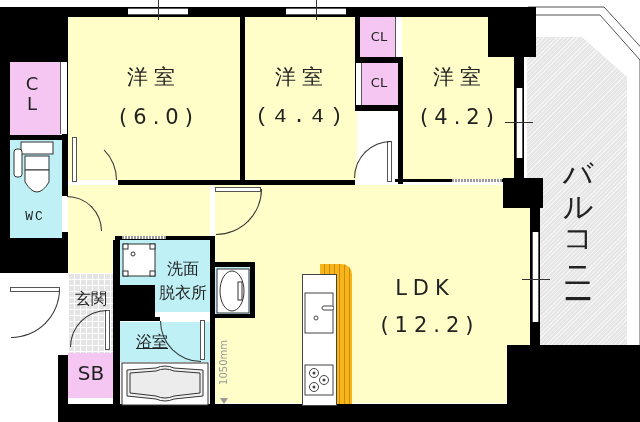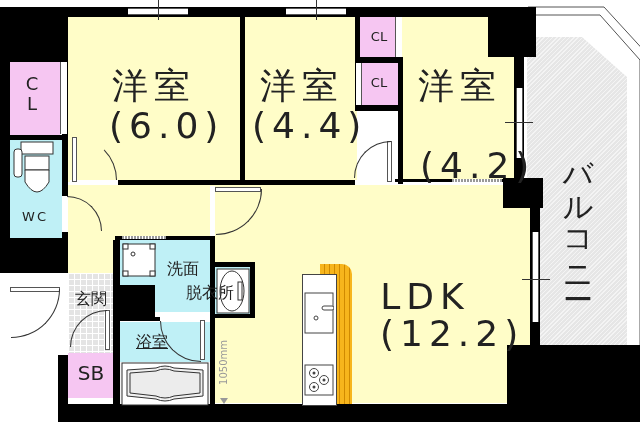--- a/index.html
+++ b/index.html
@@ -6,21 +6,21 @@
   body { width:640px; height:422px; position:relative; overflow:hidden; font-family:"DejaVu Sans", sans-serif; }
   .abs { position:absolute; }
   .wall { position:absolute; background:#000; }
   .room { position:absolute; }
   .yellow { background:#fffdc8; }
   .cyan { background:#bff0f6; }
   .pink { background:#f6c6f2; }
   .gray { background:#e6e6e6; background-image:repeating-linear-gradient(135deg, rgba(255,255,255,.55) 0 1px, transparent 1px 3px); }
   .tile { background-color:#e4e4e4; background-image:linear-gradient(#ffffff 1px, transparent 1px), linear-gradient(90deg,#ffffff 1px, transparent 1px); background-size:6px 6px; }
   .label { position:absolute; color:#222; text-align:center; line-height:1.15; white-space:nowrap; }
-  .big { font-size:36px; letter-spacing:6px;text-align:center; }
+  .big { font-size:21px; letter-spacing:6px;text-align:center; }
   .mid { font-size:16px; }
   .small { font-size:13px; }
   .win-h { position:absolute; height:5px; background:#fff; border-top:1px solid #555; border-bottom:1px solid #555; }
   .win-v { position:absolute; width:5px; background:#fff; border-left:1px solid #555; border-right:1px solid #555; }
   .door-arc { position:absolute; border:1px solid #333; }
   .door-leaf { position:absolute; background:#fff; border:1px solid #555; }
   .opening { position:absolute; background:#fff; }
 </style>
 </head>
 <body>
@@ -168,31 +168,31 @@
   <circle cx="20" cy="16" r="4.5" fill="#fff" stroke="#444"></circle>
     <circle cx="20" cy="16" r="1.5" fill="#444"></circle>
   <circle cx="10" cy="23" r="4.5" fill="#fff" stroke="#444"></circle>
     <circle cx="10" cy="23" r="1.5" fill="#444"></circle>
 </svg>
 
 <div class="label big" style="left:104px;top:65px;width:100px;">洋室</div>
 <div class="label big" style="left:109px;top:105px;width:100px;">(6.0)</div>
 
 <div class="label big" style="left:252px;top:65px;width:100px;">洋室</div>
-<div class="label big" style="left:252px;top:105px;width:100px;">(4.4)</div>
+<div class="label big" style="left:252px;top:105px;width:100px;font-family:Liberation Mono, monospace;">(4.4)</div>
 
 <div class="label big" style="left:410px;top:65px;width:100px;">洋室</div>
-<div class="label big" style="left:420px;top:105px;width:100px;margin-top:40px;">(4.2)</div>
+<div class="label big" style="left:410px;top:105px;width:100px;">(4.2)</div>
 
 <div class="label big" style="left:370px;top:276px;width:110px;">LDK</div>
-<div class="label big" style="left:380px;top:313px;width:120px;">(12.2)</div>
+<div class="label big" style="left:370px;top:313px;width:120px;">(12.2)</div>
 
 <div class="label mid" style="left:22px;top:74px;width:20px;font-size:18px;white-space:pre;line-height:1.1;">C
 L</div>
 <div class="label small" style="left:360px;top:30px;width:38px;">CL</div>
 <div class="label small" style="left:360px;top:76px;width:38px;">CL</div>
 
-<div class="label small" style="left:14px;top:210px;width:42px;letter-spacing:2px;">WC</div>
+<div class="label small" style="left:14px;top:210px;width:42px;letter-spacing:2px;font-family:Liberation Mono, monospace;">WC</div>
 <div class="label mid" style="left:68px;top:290px;width:46px;">玄関</div>
 <div class="label" style="left:68px;top:362px;width:46px;font-size:20px;">SB</div>
 <div class="label mid" style="left:155px;top:260px;width:56px;">洗面</div>
-<div class="label mid" style="left:155px;top:284px;width:56px;margin-left:27px;">脱衣所</div>
+<div class="label mid" style="left:155px;top:284px;width:56px;">脱衣所</div>
 <div class="label mid" style="left:122px;top:333px;width:60px;text-decoration:underline;">浴室</div>
 
 </body></html>

